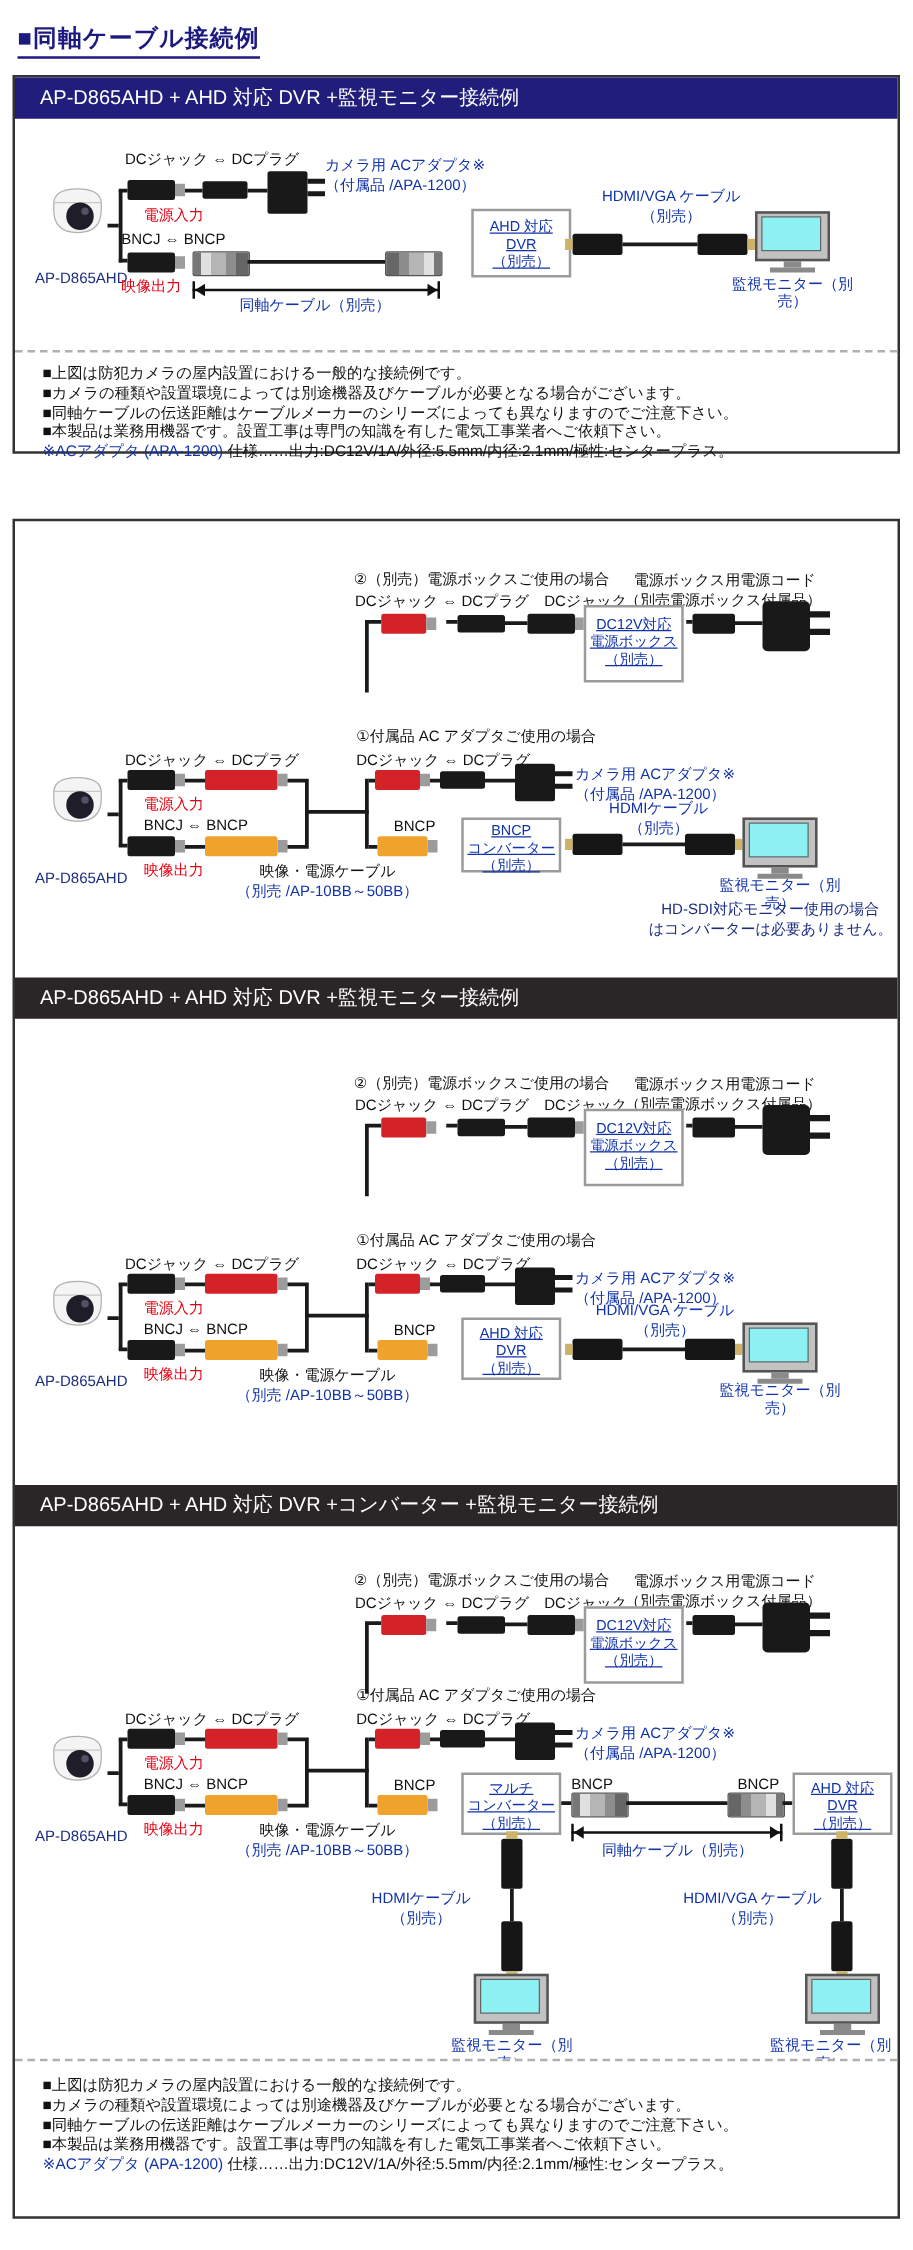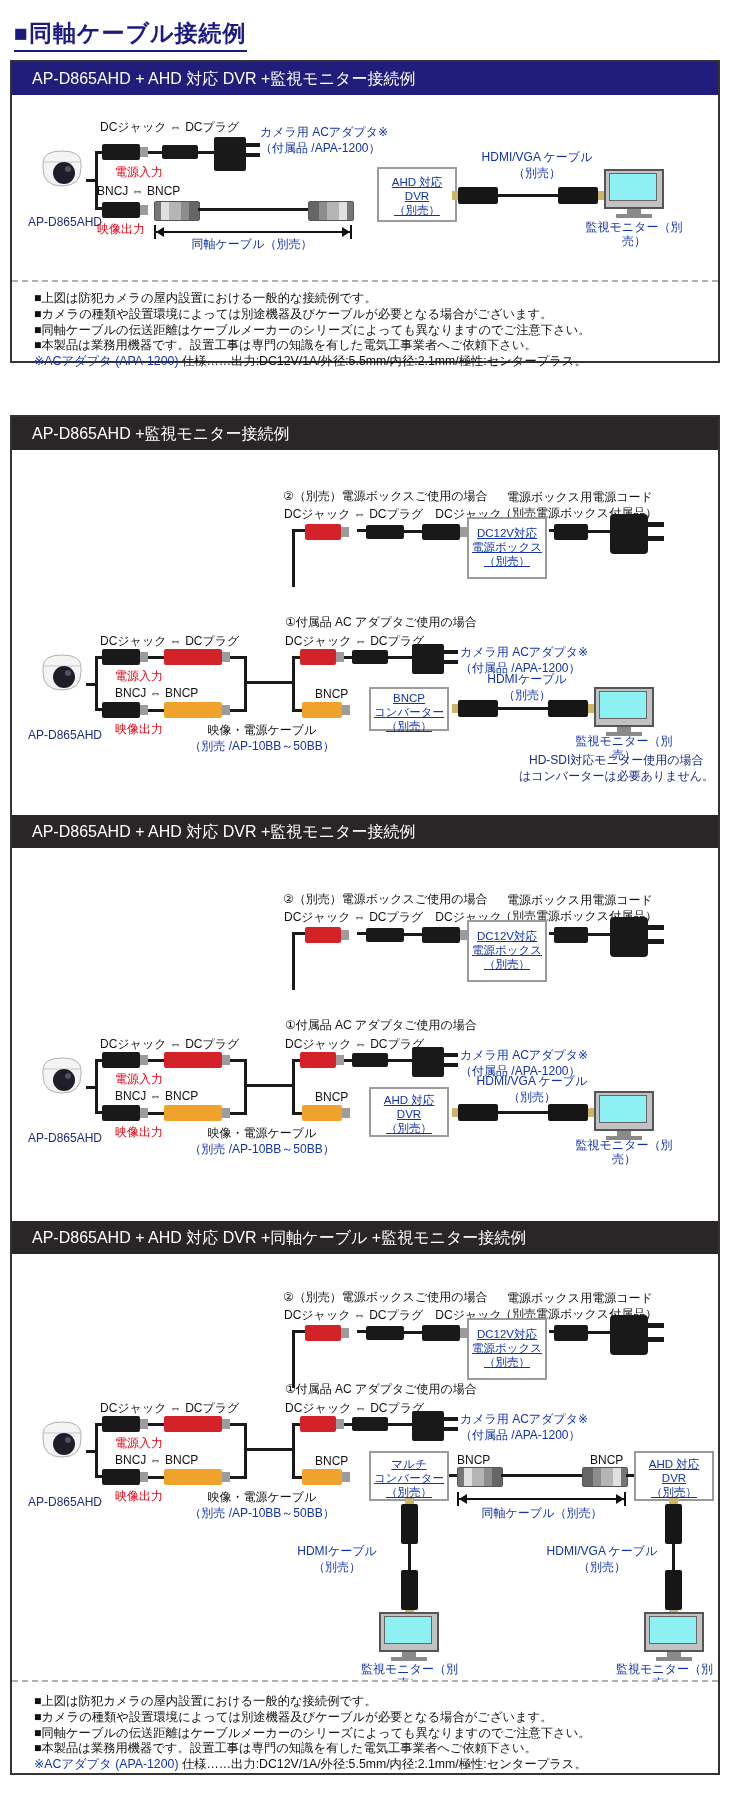--- a/index.html
+++ b/index.html
@@ -1,18 +1,18 @@
 <!DOCTYPE html>
 <html><head>
 <meta charset="utf-8">
 <style>
   html,body{margin:0;padding:0;background:#fff}
   .page{position:relative;width:730px;height:1800px;background:#fff;overflow:hidden;
         font-family:"Liberation Sans","DejaVu Sans",sans-serif;color:#111}
-  .sec-h{position:absolute;font-size:23px;font-weight:bold;letter-spacing:1px;white-space:nowrap}
+  .sec-h{position:absolute;font-size:19px;font-weight:bold;letter-spacing:1px;white-space:nowrap}
   .sec-h.navy{color:#1c1980;border-bottom:2px solid #1c1980;padding-bottom:1px}
   .sec-h.blk{color:#151515}
   .box{position:absolute;left:10px;width:710px;border:2px solid #333;box-sizing:border-box;background:#fff}
   .bar{height:33px;line-height:33px;padding-left:20px;color:#fff;font-size:16px;white-space:nowrap;overflow:hidden}
   .bar.b-navy{background:#201d7b}
   .bar.b-dark{background:#2a2526}
   .diagram{position:relative;width:100%;overflow:hidden}
   .grp{position:absolute;left:0;width:706px}
   .lbl{position:absolute;font-size:12px;line-height:14px;white-space:nowrap;color:#111}
   .lbl.c{text-align:center;white-space:normal}
@@ -140,21 +140,20 @@
       <div>■上図は防犯カメラの屋内設置における一般的な接続例です。</div>
       <div>■カメラの種類や設置環境によっては別途機器及びケーブルが必要となる場合がございます。</div>
       <div>■同軸ケーブルの伝送距離はケーブルメーカーのシリーズによっても異なりますのでご注意下さい。</div>
       <div>■本製品は業務用機器です。設置工事は専門の知識を有した電気工事業者へご依頼下さい。</div>
       <div><span class="blue-t">※ACアダプタ (APA-1200)</span><span> 仕様……出力:DC12V/1A/外径:5.5mm/内径:2.1mm/極性:センタープラス。</span></div>
     </div>
   </div>
 
 
   <div class="box" style="top:415px;height:1360px">
-    <div class="bar b-dark">AP-D865AHD +監視モニター接続例</div>
 
     <div class="diagram" style="height:365px">
 
       <div class="grp" style="top:39px">
         <div class="lbl" style="left:271px;top:0">②（別売）電源ボックスご使用の場合</div>
         <div class="lbl" style="left:495px;top:1px">電源ボックス用電源コード</div>
         <div class="lbl" style="left:488px;top:17px">（別売電源ボックス付属品）</div>
         <div class="lbl" style="left:272px;top:18px">DCジャック ⇔ DCプラグ　DCジャック</div>
         <div class="wire" style="left:280px;top:40px;width:13px;height:3px"></div>
         <div class="conn red" style="left:293px;top:35px;width:36px">
@@ -380,21 +379,21 @@
         </div>
       <div class="monitor" style="left:582px;top:243px">
         <div class="mon-frame"></div>
         <div class="mon-screen"></div>
         <div class="mon-neck"></div>
         <div class="mon-base"></div>
       </div>
       <div class="lbl c blue-t" style="left:557px;top:290px;width:110px">監視モニター（別売）</div>
     </div>
 
-    <div class="bar b-dark">AP-D865AHD + AHD 対応 DVR +同軸ケーブル +監視モニター接続例</div>
+    <div class="bar b-dark">AP-D865AHD + AHD 対応 DVR +コンバーター +監視モニター接続例</div>
 
     <div class="diagram" style="height:426px">
 
       <div class="grp" style="top:36px">
         <div class="lbl" style="left:271px;top:0">②（別売）電源ボックスご使用の場合</div>
         <div class="lbl" style="left:495px;top:1px">電源ボックス用電源コード</div>
         <div class="lbl" style="left:488px;top:17px">（別売電源ボックス付属品）</div>
         <div class="lbl" style="left:272px;top:18px">DCジャック ⇔ DCプラグ　DCジャック</div>
         <div class="wire" style="left:280px;top:40px;width:13px;height:3px"></div>
         <div class="conn red" style="left:293px;top:35px;width:36px">

